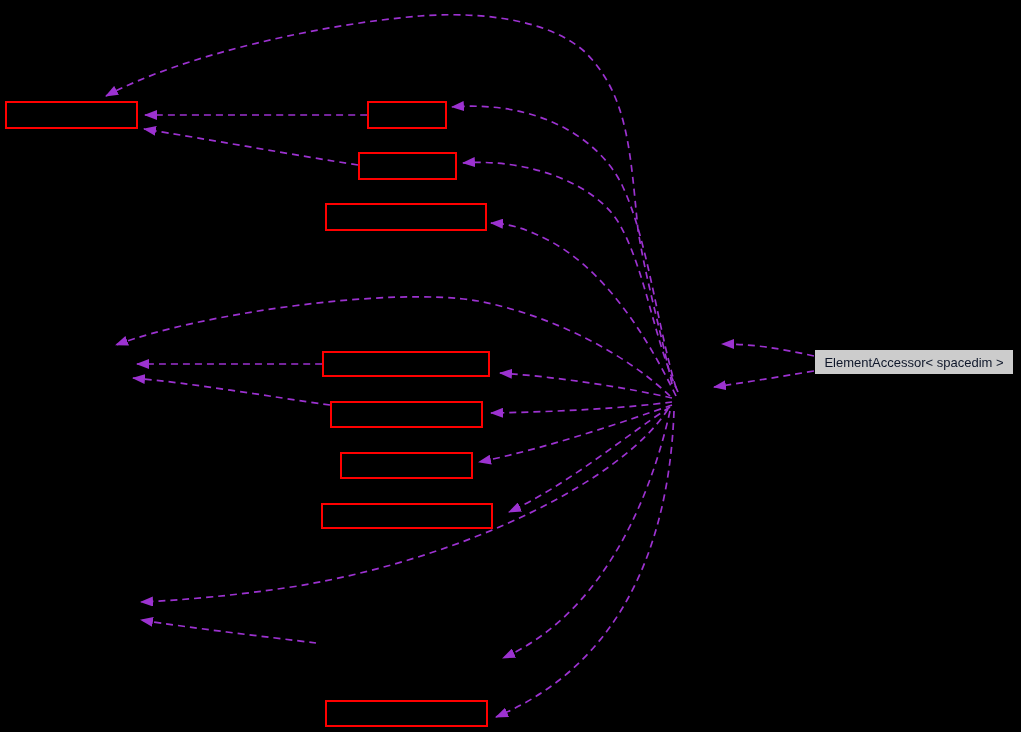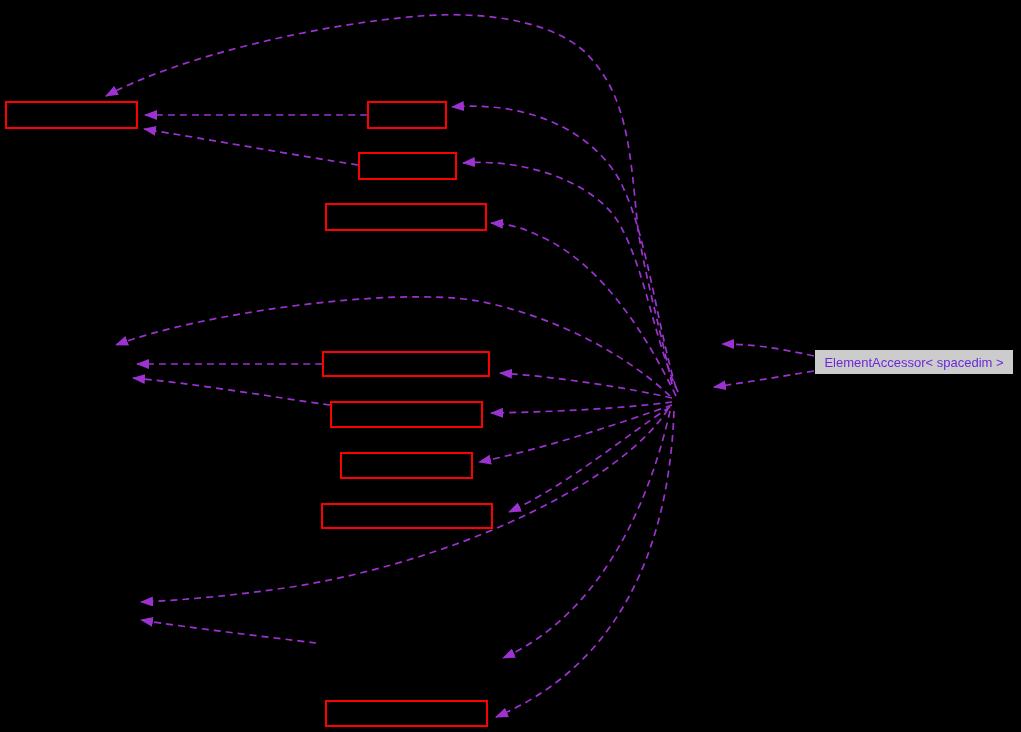--- a/index.html
+++ b/index.html
@@ -77,14 +77,14 @@
       <div class="class-box" style="left: 367px; top: 101px; width: 80px; height: 28px; border-color: rgb(255, 0, 0);"></div>
       <div class="class-box" style="left: 358px; top: 152px; width: 99px; height: 28px; border-color: rgb(255, 0, 0);"></div>
       <div class="class-box" style="left: 325px; top: 203px; width: 162px; height: 28px; border-color: rgb(255, 0, 0);"></div>
       <div class="class-box" style="left: 322px; top: 351px; width: 168px; height: 26px; border-color: rgb(255, 0, 0);"></div>
       <div class="class-box" style="left: 330px; top: 401px; width: 153px; height: 27px; border-color: rgb(255, 0, 0);"></div>
       <div class="class-box" style="left: 340px; top: 452px; width: 133px; height: 27px; border-color: rgb(255, 0, 0);"></div>
       <div class="class-box" style="left: 321px; top: 503px; width: 172px; height: 26px; border-color: rgb(255, 0, 0);"></div>
       <div class="class-box" style="left: 325px; top: 700px; width: 163px; height: 27px; border-color: rgb(255, 0, 0);"></div>
     </div>
 
-  <div class="main-node" id="main-node" style="left: 814px; top: 349px; width: 200px; height: 26px; background: rgb(204, 204, 204); color: #6d28d9; border-color: rgb(0, 0, 0);">ElementAccessor&lt; spacedim &gt;</div>
+  <div class="main-node" id="main-node" style="left: 814px; top: 349px; width: 200px; height: 26px; background: rgb(204, 204, 204); color: #0f172a; border-color: rgb(0, 0, 0);">ElementAccessor&lt; spacedim &gt;</div>
 </div>
 
 </body></html>

